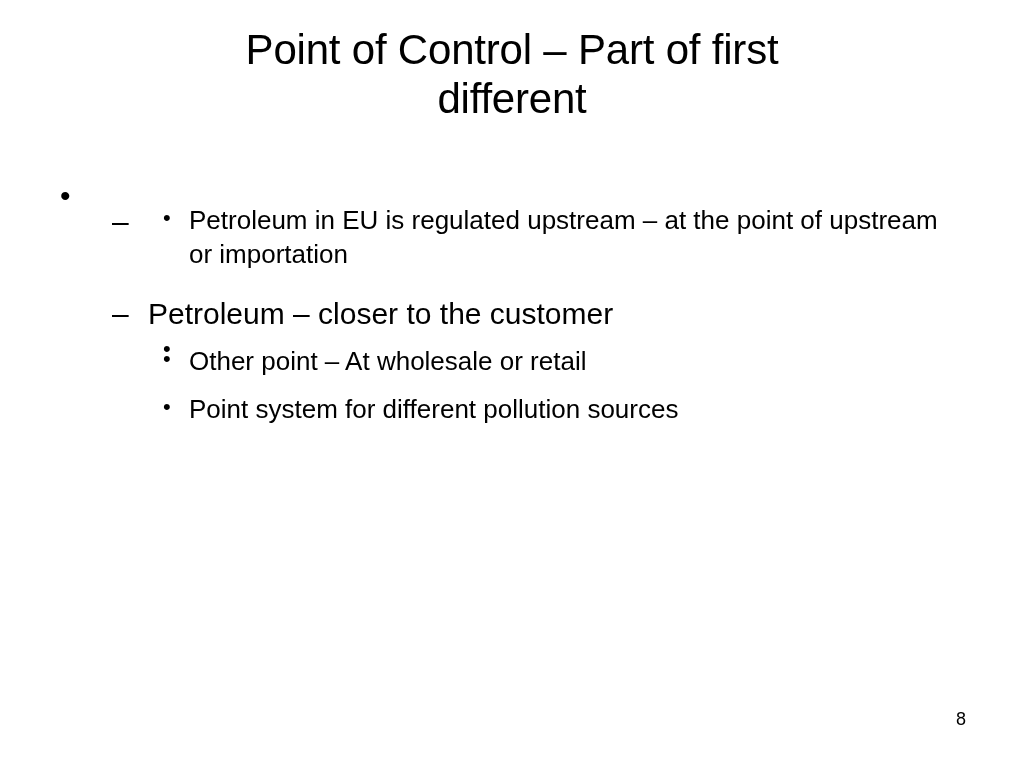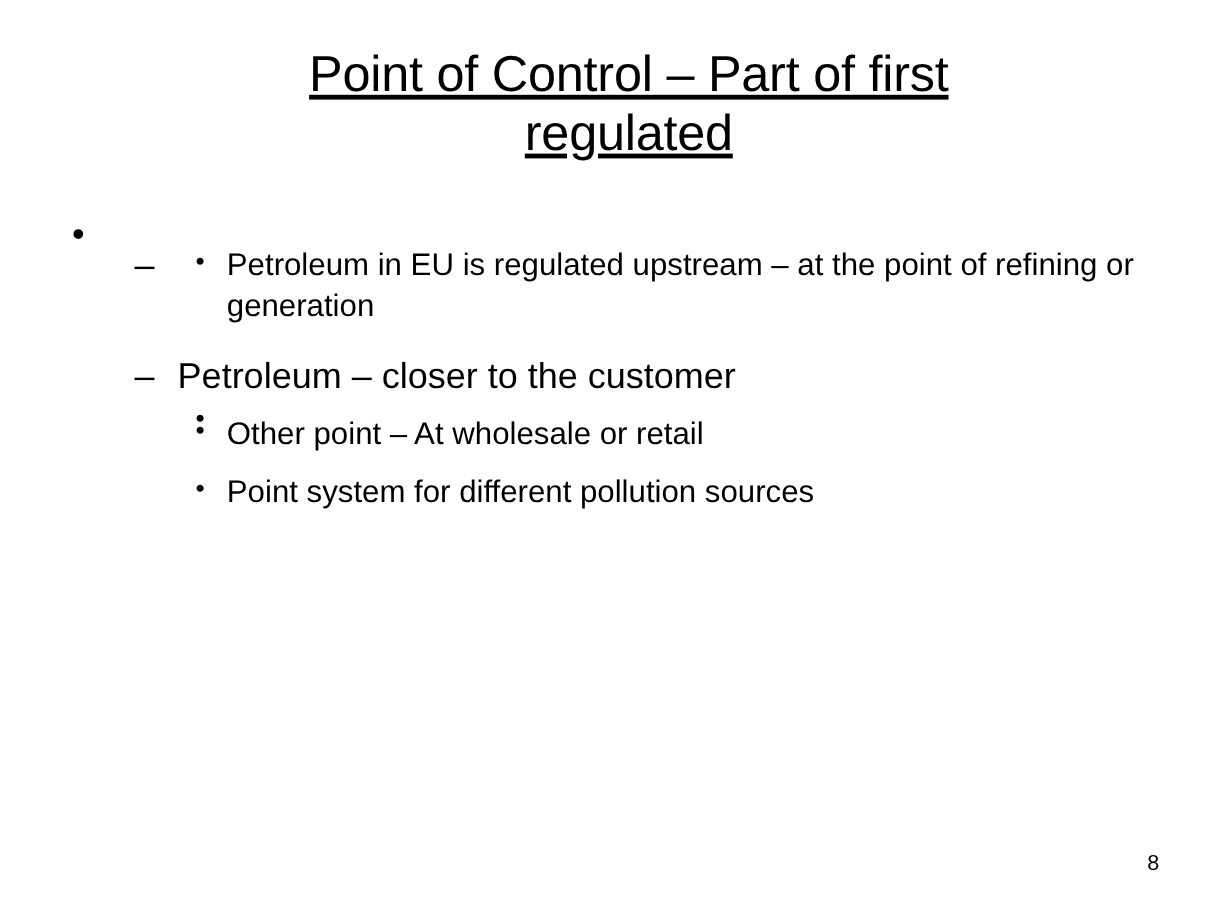--- a/index.html
+++ b/index.html
@@ -28,23 +28,22 @@
   #slide-title {
     position: absolute;
     left: 62px;
     top: 26px;
     width: 900px;
     text-align: center;
     font-size: 42px;
     line-height: 1.16;
     font-weight: normal;
     letter-spacing: -0.2px;
-    margin: 12px;
+    margin: 0;
     color: #000000;
-    text-decoration: underline;
   }
 
   
   #slide-body {
     position: absolute;
     left: 0px;
     top: 178px;
     width: 1024px;
   }
 
@@ -117,38 +116,38 @@
     color: #000000;
   }
 </style>
 </head>
 <body>
 
 <div id="slide">
 
   <h1 id="slide-title">
     <span>Point of Control – Part of first</span><br>
-    <span>regulated</span>
+    <span>different</span>
   </h1>
 
   <div id="slide-body">
 
     <div class="bullet lvl1">
       <span class="marker">•</span>
     </div>
 
     <div class="group-gap"></div>
 
     <div class="bullet lvl2">
       <span class="marker">–</span>
     </div>
 
     <div class="bullet lvl3">
       <span class="marker">•</span>
-      <span class="btext">Petroleum in EU is regulated upstream – at the point of refining or generation</span>
+      <span class="btext">Petroleum in EU is regulated upstream – at the point of upstream or importation</span>
     </div>
 
     <div class="group-gap"></div>
 
     <div class="bullet lvl2">
       <span class="marker">–</span>
       <span class="btext">Petroleum – closer to the customer</span>
     </div>
 
     <div class="bullet lvl3">

